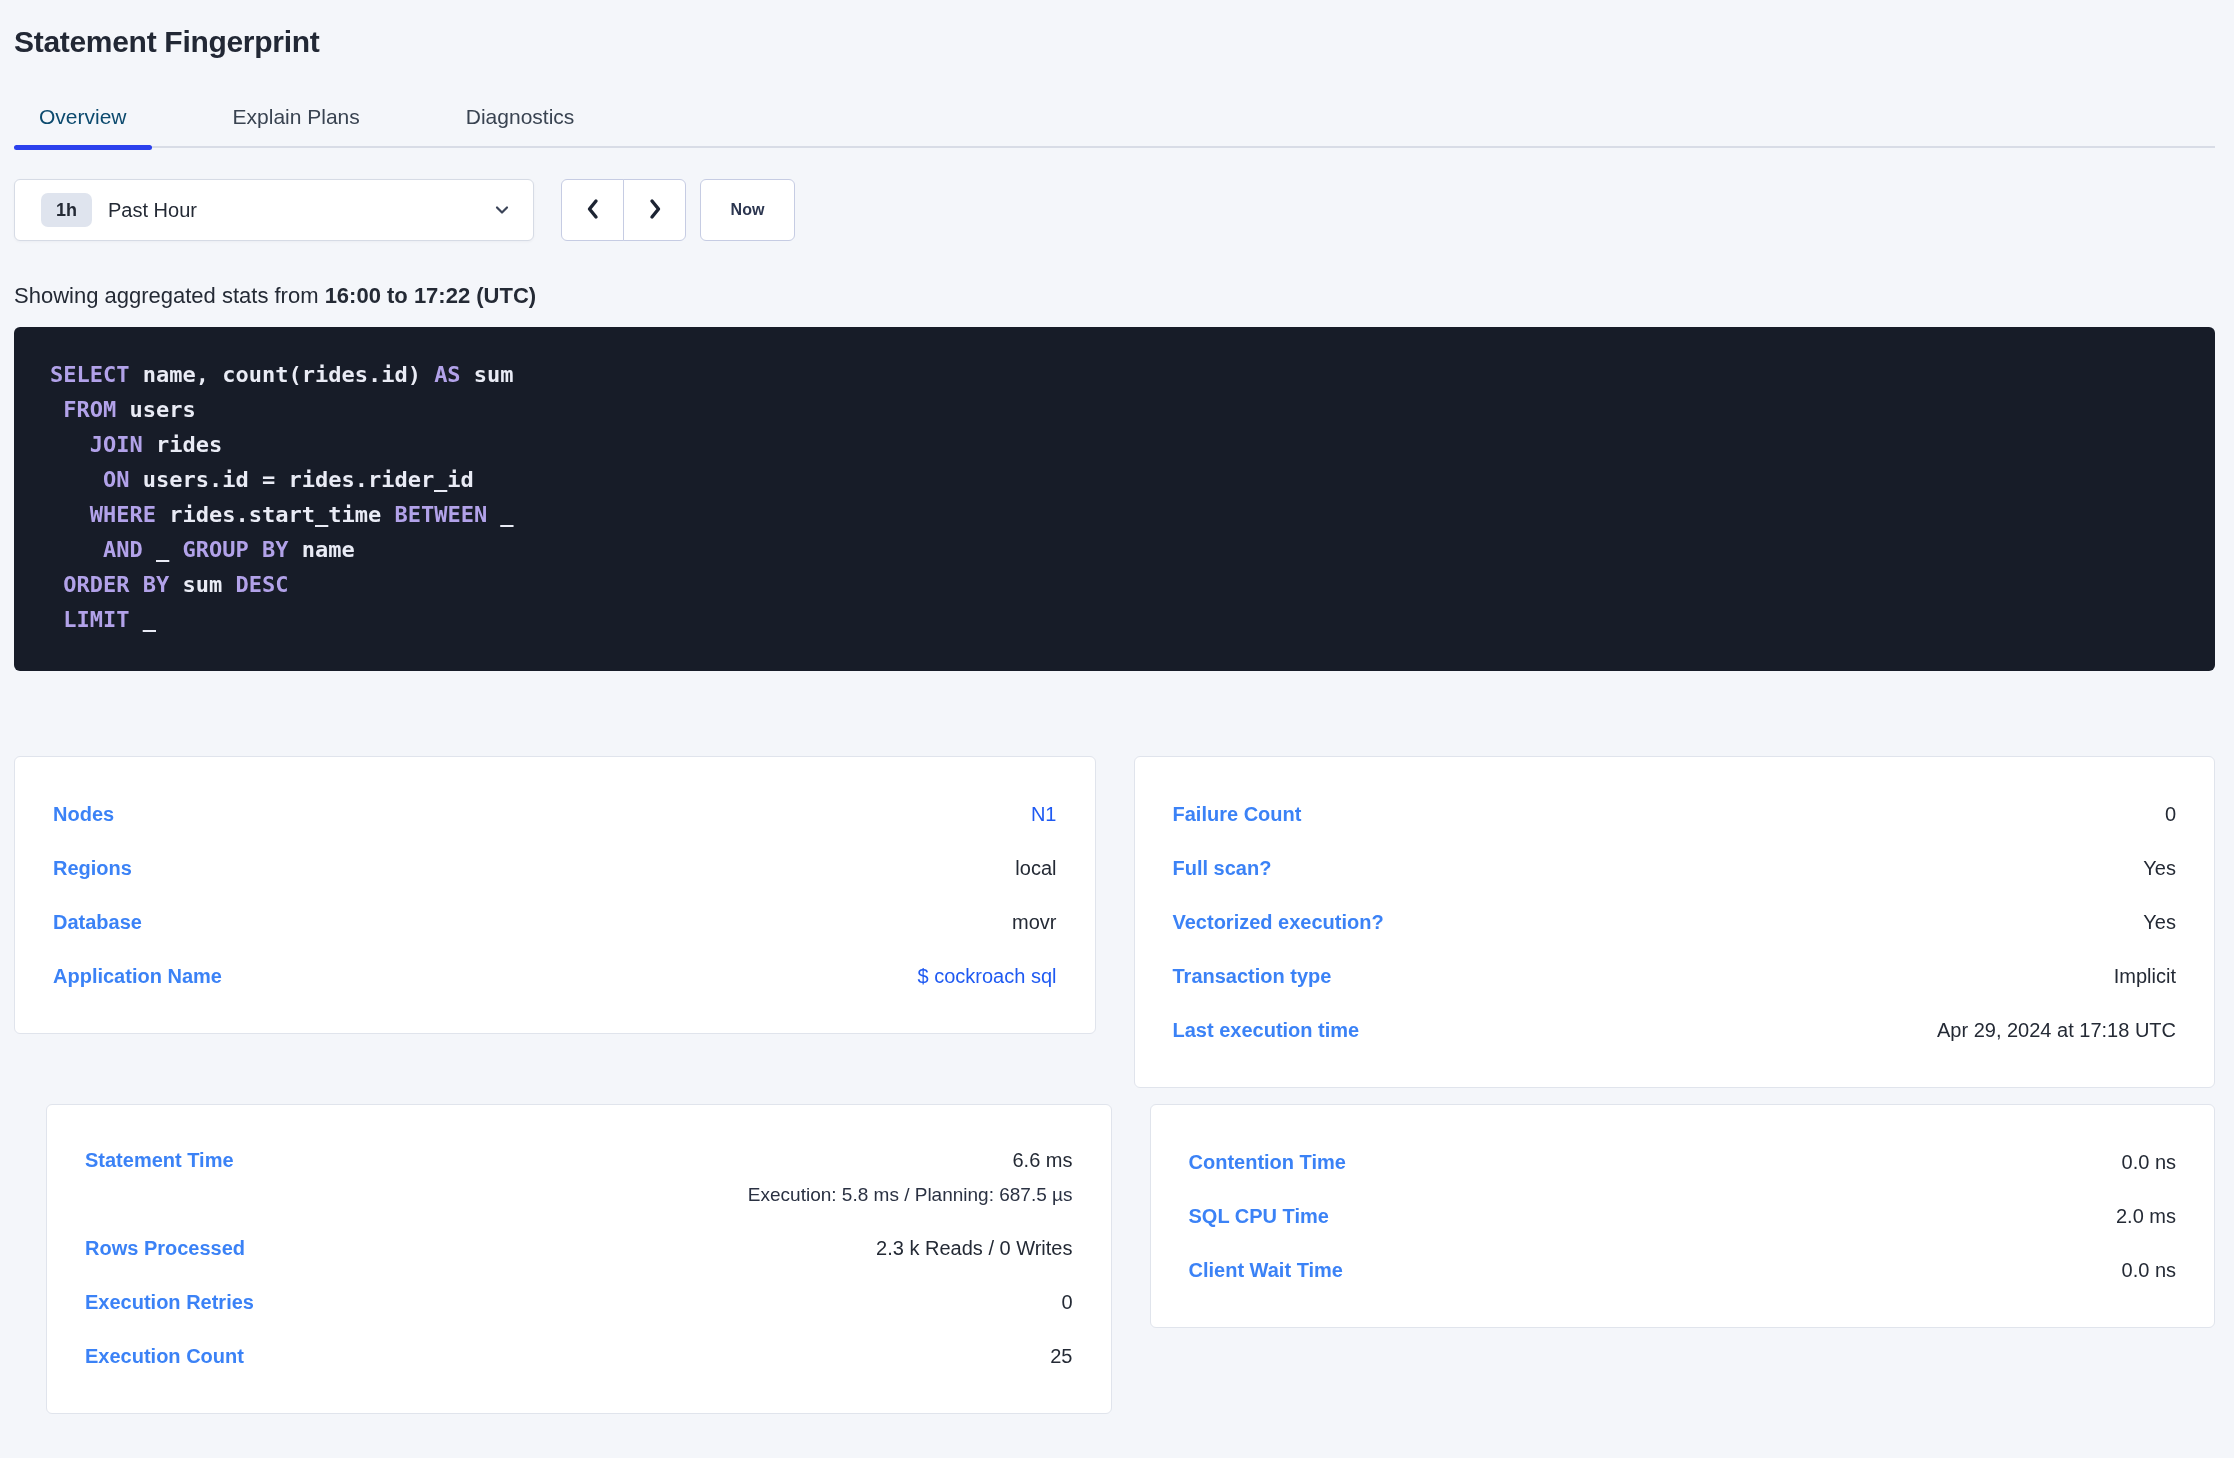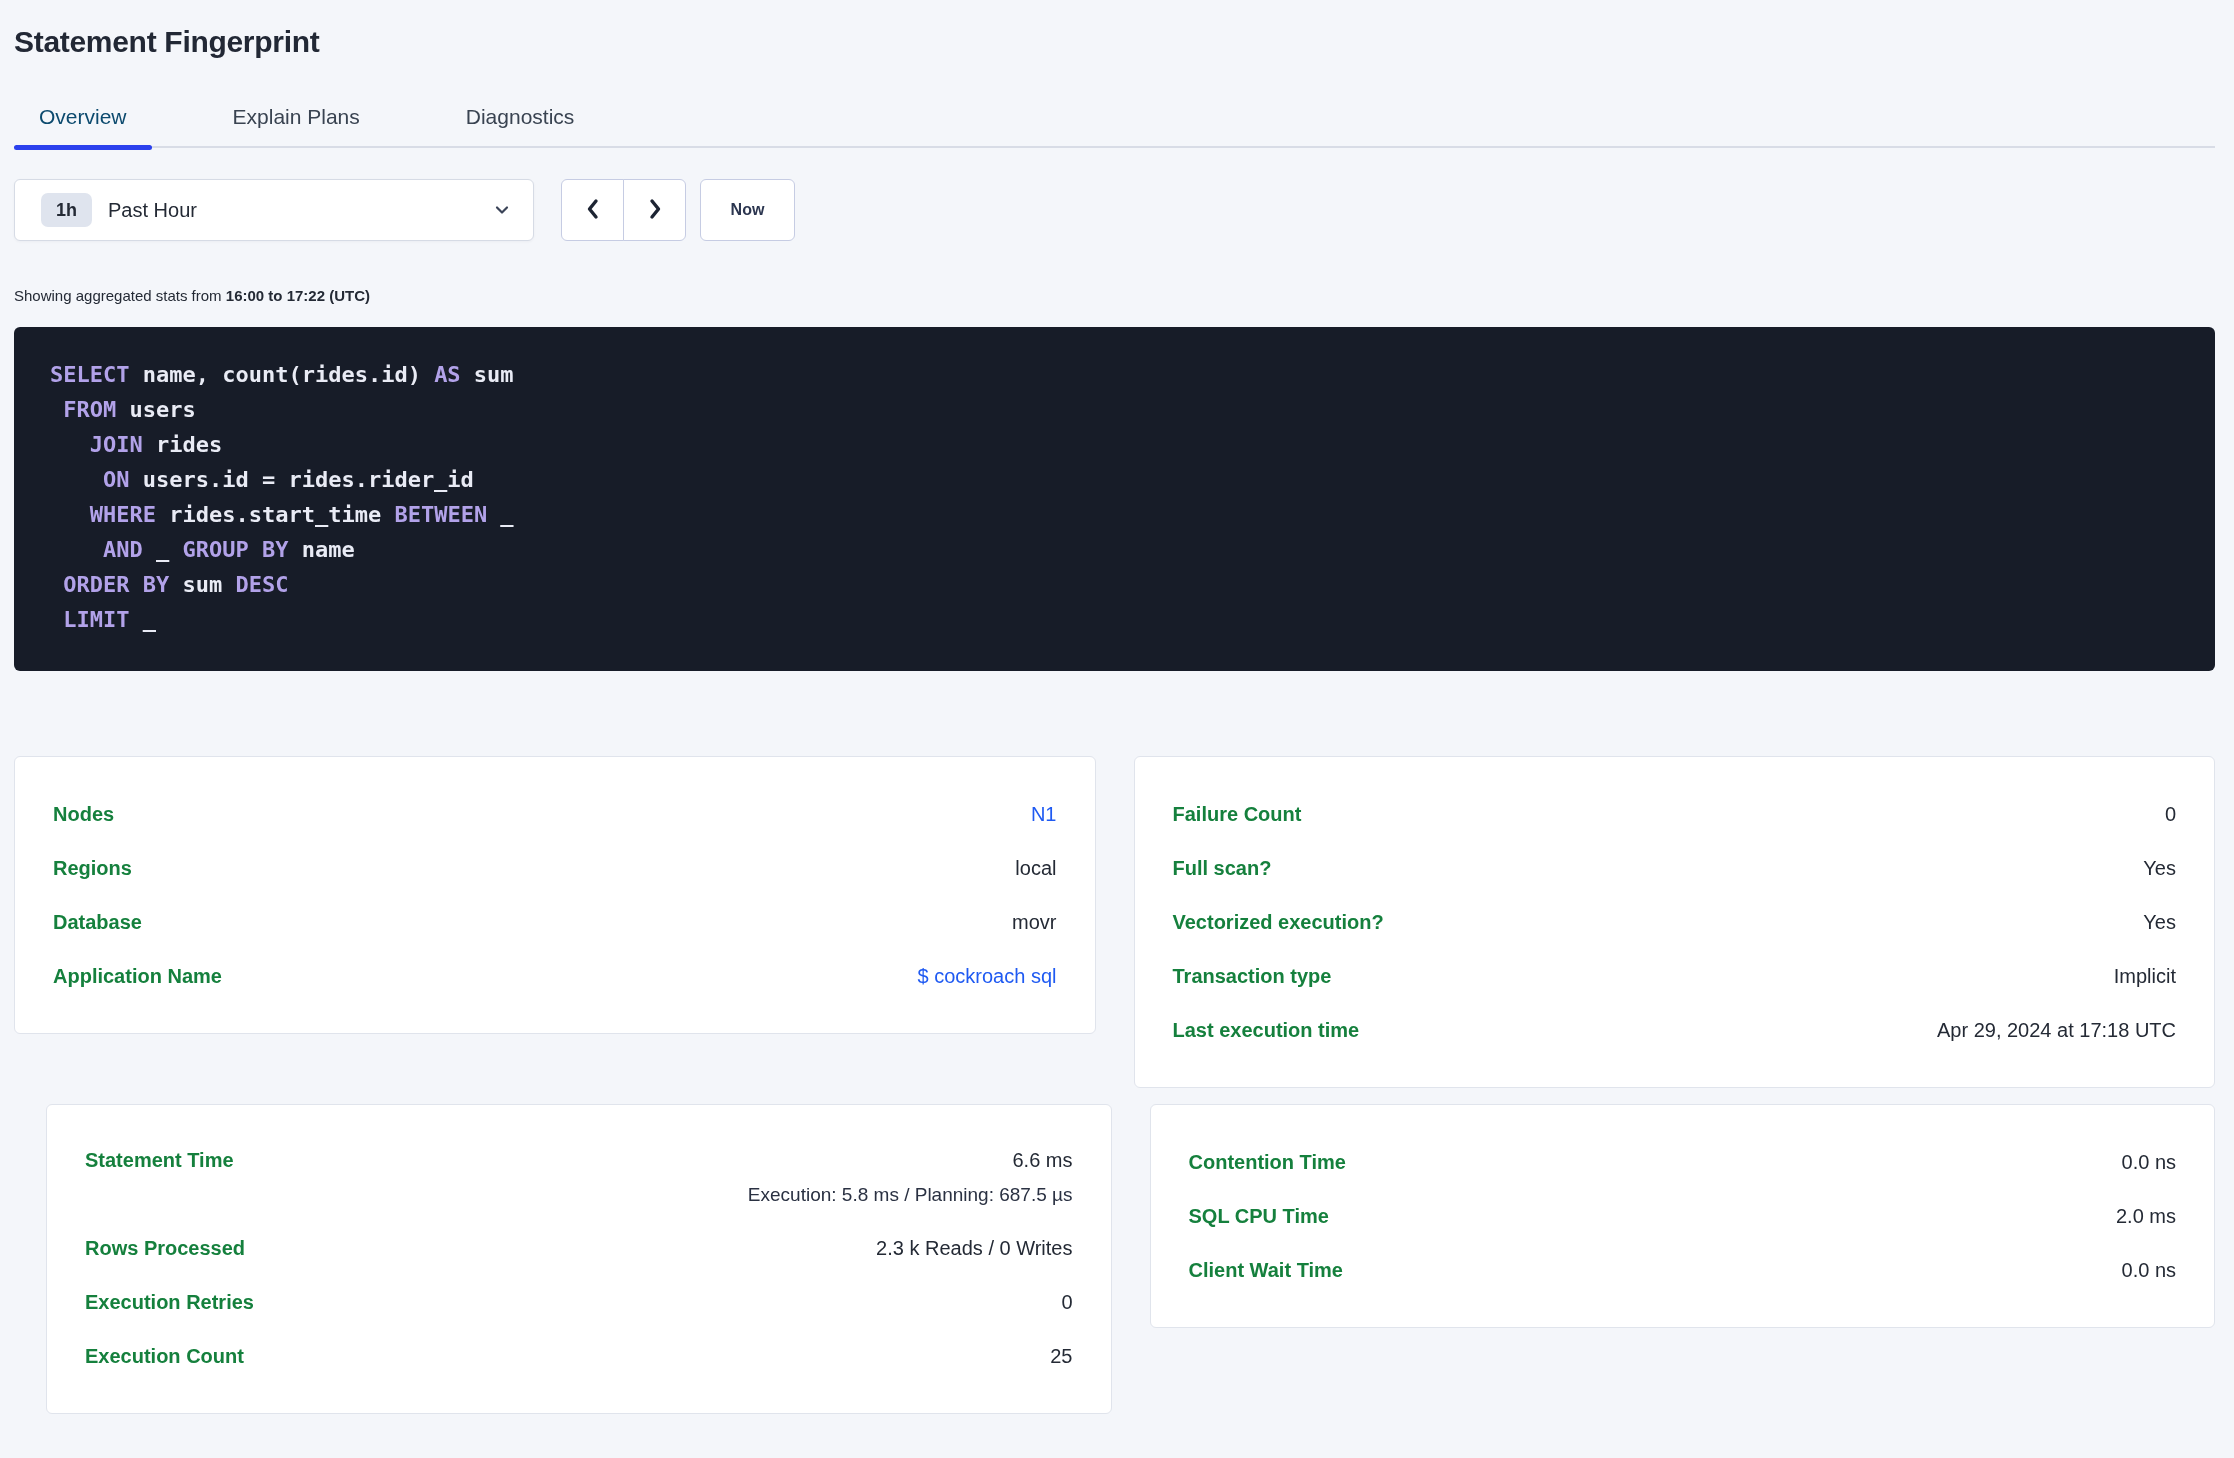--- a/index.html
+++ b/index.html
@@ -63,21 +63,21 @@
   .arrow-btn.prev { border-radius: 6px 0 0 6px; }
   .arrow-btn.next { border-radius: 0 6px 6px 0; margin-left: -1px; }
   .now-btn {
     margin-left: 14px; width: 95px; height: 62px;
     background: #fff; border: 1px solid #c6cce3; border-radius: 6px;
     font-size: 16px; font-weight: 700; color: #2c3650;
     cursor: pointer; font-family: inherit;
   }
 
   
-  .stats-line { margin: 43px 0 0; font-size: 15px; line-height: 23px; color: #242a35; }
+  .stats-line { margin: 43px 0 0; font-size: 22px; line-height: 23px; color: #242a35; }
   .stats-line b { font-weight: 700; }
 
   
   .sql-box {
     margin-top: 20px;
     background: #171c28; border-radius: 6px;
     padding: 30px 36px 34px;
     font-family: "DejaVu Sans Mono", "Liberation Mono", monospace;
     font-size: 22px; line-height: 35px; font-weight: 700;
     color: #e9ebf5; white-space: pre; overflow: hidden;
@@ -90,21 +90,21 @@
   .cards-row.second { margin-top: 16px; padding-left: 32px; }
   .card {
     flex: 1; background: #fff;
     border: 1px solid #e0e4ec; border-radius: 6px;
     padding: 30px 38px;
   }
   .crow {
     height: 54px; display: flex; align-items: center;
     justify-content: space-between; font-size: 20px;
   }
-  .crow .label { font-weight: 700; color: #15803d; white-space: nowrap; }
+  .crow .label { font-weight: 700; color: #3b82f6; white-space: nowrap; }
   .crow .value { text-align: right; color: #242a35; white-space: nowrap; }
   .value.link { color: #1f5af2; cursor: pointer; }
   .crow.multi { height: 86px; align-items: flex-start; padding-top: 14px; }
   .value-stack { display: flex; flex-direction: column; align-items: flex-end; gap: 12px; }
   .value-stack .sub { font-size: 19px; font-weight: 400; color: #2a3142; }
 </style>
 </head>
 <body>
 
 <div class="page">

